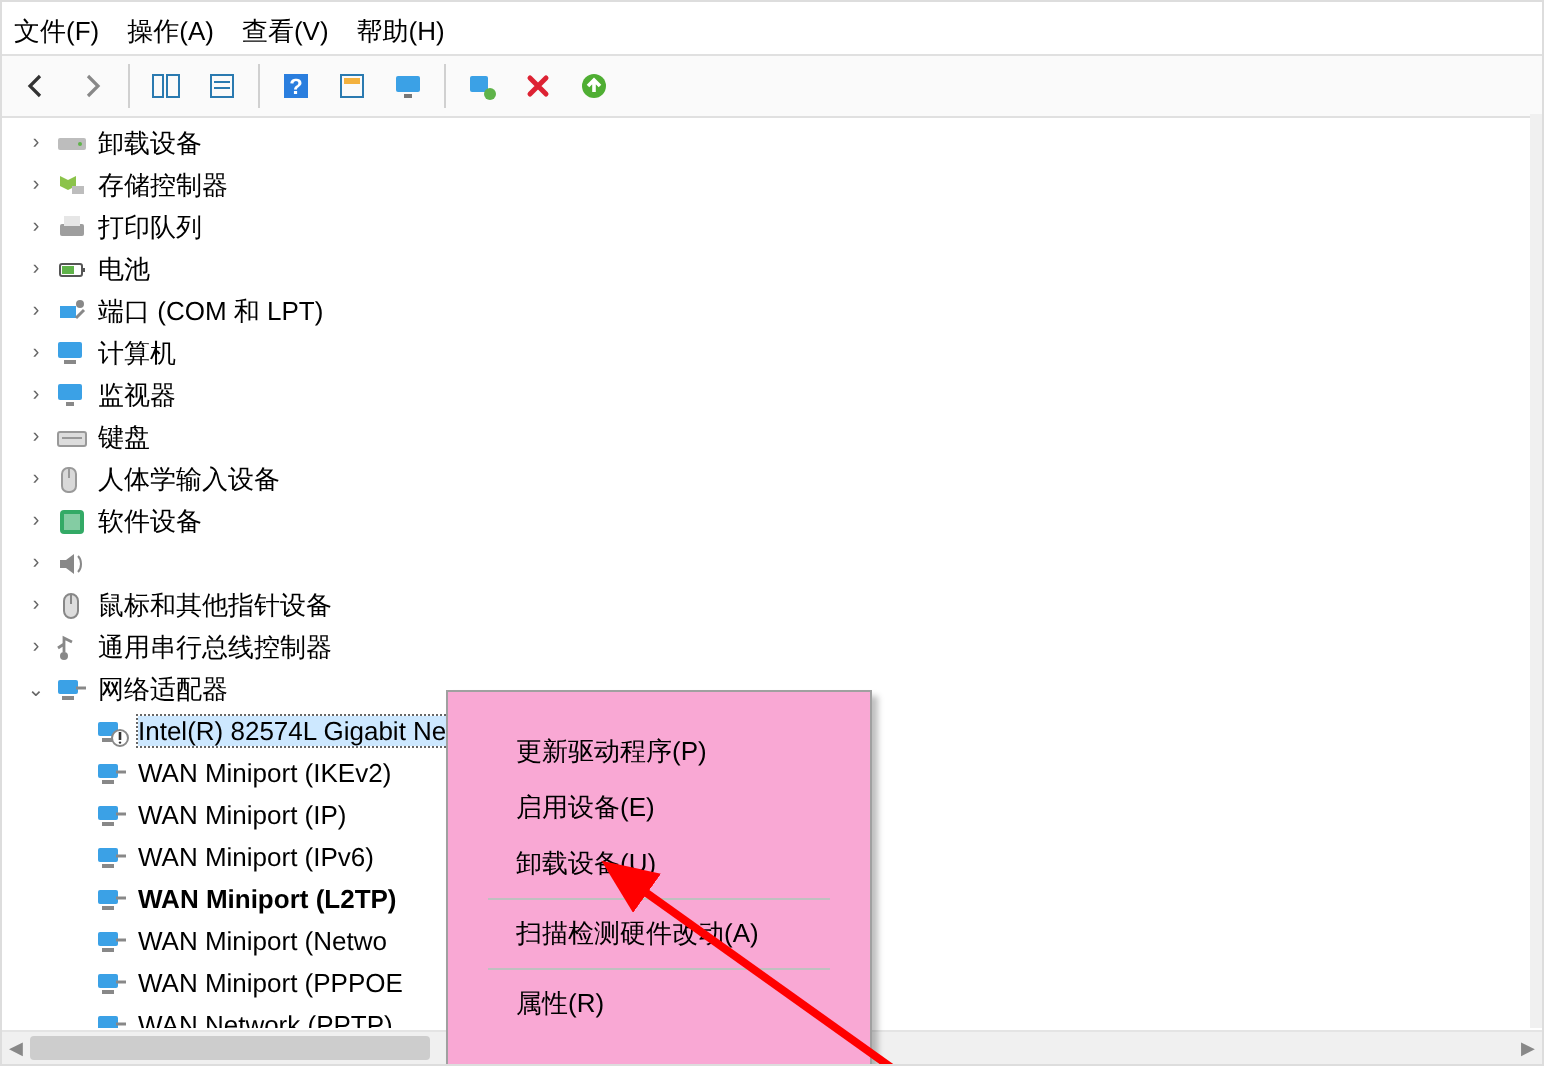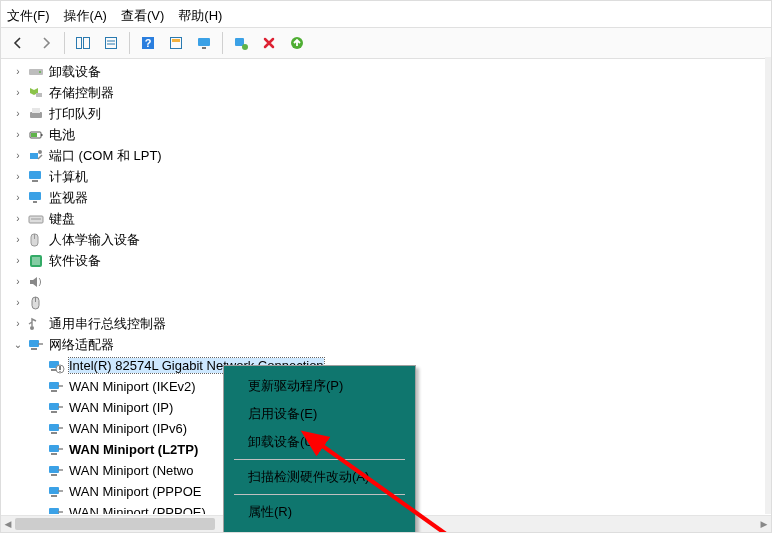--- a/index.html
+++ b/index.html
@@ -15,21 +15,21 @@
   
   .tree-pane{position:absolute;top:56px;left:0;right:6px;bottom:18px;overflow:auto;}
   .tree{padding:4px 0 0 10px;}
   .node{display:flex;align-items:center;height:21px;white-space:nowrap;}
   .exp{width:14px;height:14px;display:flex;align-items:center;justify-content:center;font-size:10px;color:#666;margin-right:2px;}
   .nico{width:18px;height:18px;margin-right:4px;flex:none;}
   .lbl{}
   .children{padding-left:20px;}
   .sel{background:#cde8ff;outline:1px dotted #666;}
   
-  .ctx{position:absolute;background:#0f766e;border:1px solid #a0a0a0;box-shadow:3px 3px 3px rgba(0,0,0,.25);padding:6px;font-size:13px;z-index:10;margin-top:20px;}
+  .ctx{position:absolute;background:#f9a8d4;border:1px solid #a0a0a0;box-shadow:3px 3px 3px rgba(0,0,0,.25);padding:16px;font-size:13px;z-index:10;}
   .ctx-item{padding:5px 40px 5px 18px;white-space:nowrap;}
   .ctx-sep{height:1px;background:#c0c0c0;margin:3px 4px;}
   
   .arrow{position:absolute;pointer-events:none;z-index:20;}
   
   .vscroll{position:absolute;top:56px;right:0;width:6px;bottom:18px;background:#f0f0f0;}
   .hscroll{position:absolute;left:0;right:0;bottom:0;height:16px;background:#f0f0f0;border-top:1px solid #e4e4e4;}
   .hscroll .bar{position:absolute;left:14px;top:2px;height:12px;width:200px;background:#cdcdcd;border-radius:2px;}
   .hscroll .btn{position:absolute;top:0;width:14px;height:16px;display:flex;align-items:center;justify-content:center;color:#888;font-size:9px;}
   .hscroll .btn.l{left:0;} .hscroll .btn.r{right:0;}
@@ -224,20 +224,21 @@
           </span>
         </div>
         <div class="node" style="padding-left: 0px;">
           <span class="exp">›</span>
           <span>
             <svg class="nico" viewBox="0 0 18 18">
               <rect x="5" y="3" width="7" height="12" rx="3.5" fill="#ddd" stroke="#888"></rect>
               <line x1="8.5" y1="3" x2="8.5" y2="8" stroke="#888"></line>
             </svg>
           </span>
+          <span class="lbl">鼠标和其他指针设备</span>
         </div>
         <div class="node" style="padding-left: 0px;">
           <span class="exp">›</span>
           <span>
             <svg class="nico" viewBox="0 0 18 18">
               <circle cx="5" cy="13" r="2" fill="#888"></circle>
               <path d="M5 11V4l4 2M5 7l-3 2" fill="none" stroke="#888" stroke-width="1.4"></path>
             </svg>
           </span>
           <span class="lbl">通用串行总线控制器</span>
@@ -335,21 +336,21 @@
           </div>
           <div class="node" style="padding-left: 0px;">
             <span class="exp"></span>
             <span>
               <svg class="nico" viewBox="0 0 18 18">
                 <rect x="2" y="4" width="10" height="7" rx="1" fill="#3ba1e6"></rect>
                 <rect x="4" y="12" width="6" height="2" fill="#888"></rect>
                 <line x1="11" y1="8" x2="16" y2="8" stroke="#888" stroke-width="1.5"></line>
               </svg>
             </span>
-            <span class="lbl">WAN Miniport (PPPOE)</span>
+            <span class="lbl">WAN Network (PPTP)</span>
           </div>
         </div>
       </div>
 </div>
 
 <div class="ctx" id="ctx" style="left: 222px; top: 344px;">
       <div class="ctx-item">更新驱动程序(P)</div>
       <div class="ctx-item">启用设备(E)</div>
       <div class="ctx-item">卸载设备(U)</div>
       <div class="ctx-sep"></div>

